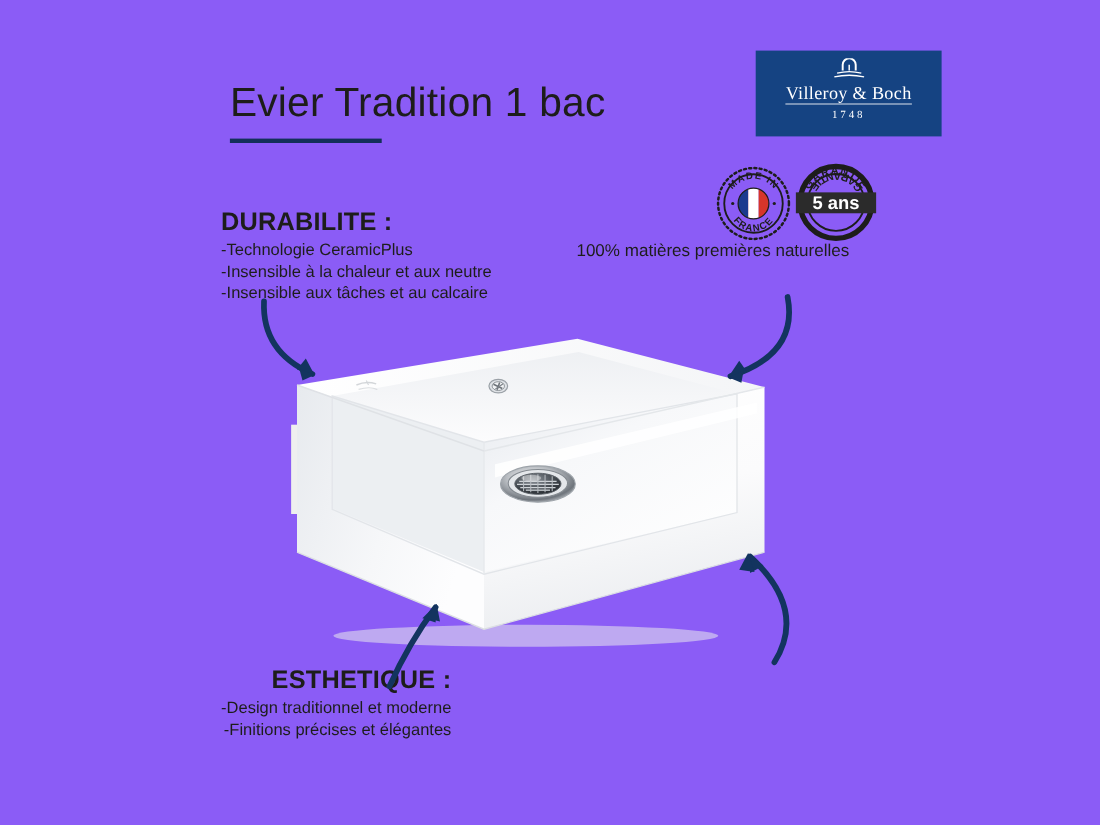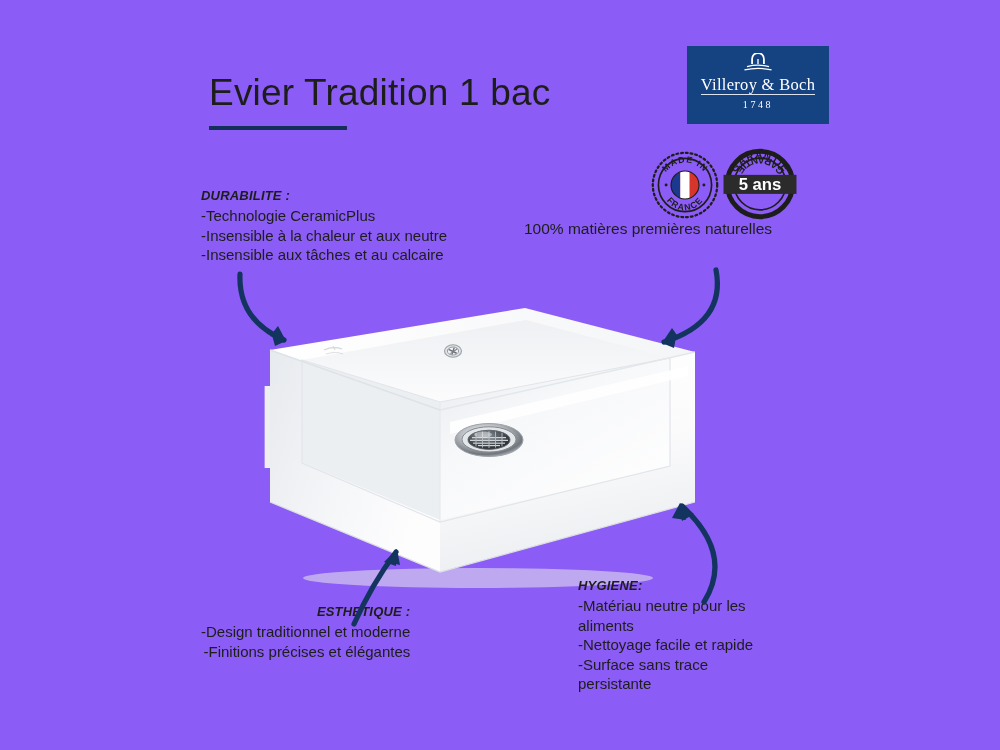--- a/index.html
+++ b/index.html
@@ -24,21 +24,21 @@
     letter-spacing: 0.2px; white-space: nowrap;
   }
   #title-rule {
     position: absolute; left: 209px; top: 126px;
     width: 138px; height: 4px; background: #13305a;
   }
 
   
   #logo {
     position: absolute; left: 687px; top: 46px;
-    width: 142px; height: 78px;
+    width: 169px; height: 78px;
     background: #154382;
     display: flex; flex-direction: column;
     align-items: center; justify-content: flex-start;
     padding-top: 7px;
   }
   #logo-mark { width: 34px; height: 22px; display:block; }
   #logo-name {
     font-family: "Liberation Serif", serif;
     font-size: 16.5px; color: #ffffff;
     letter-spacing: 0.3px; margin-top: 1px;
@@ -51,23 +51,22 @@
     letter-spacing: 2.6px; margin-top: 4px;
   }
 
   
   #badge-made { position: absolute; left: 650px; top: 150px; width: 70px; height: 70px; }
   #badge-war  { position: absolute; left: 722px; top: 146px; width: 76px; height: 76px; }
 
   
   .block { position: absolute; color: #1d1d1b; }
   .block h3 {
-    margin: 0 0 3px 0; font-size: 13px; font-weight: bold;
+    margin: 0 0 3px 0; font-size: 23px; font-weight: bold;
     letter-spacing: .2px;
-    font-style: italic;
   }
   .block ul { margin: 0; padding: 0; list-style: none; }
   .block li { font-size: 15px; line-height: 19.5px; white-space: nowrap; }
 
   #block-durabilite { left: 201px; top: 188px; }
   #block-esthetique { left: 201px; top: 604px; text-align: right; }
   #block-hygiene    { left: 578px; top: 578px; width: 182px; }
   #block-hygiene li { white-space: normal; }
 
   #natural-claim {
@@ -268,28 +267,20 @@
   </div>
 
   <div class="block" id="block-esthetique">
     <h3>ESTHETIQUE :</h3>
     <ul>
       <li>-Design traditionnel et moderne</li>
       <li>-Finitions précises et élégantes</li>
     </ul>
   </div>
 
-  <div class="block" id="block-hygiene">
-    <h3>HYGIENE:</h3>
-    <ul>
-      <li>-Matériau neutre pour les aliments</li>
-      <li>-Nettoyage facile et rapide</li>
-      <li>-Surface sans trace persistante</li>
-    </ul>
-  </div>
 
   <div id="natural-claim">100% matières premières naturelles</div>
 
   <svg class="arrow" id="arrow-durabilite" viewBox="0 0 120 95">
     <path d="M8 6 Q6 52 52 72" fill="none" stroke="#13345f" stroke-width="5.2" stroke-linecap="round"></path>
     <path d="M54 73 L38 68 L46 58 Z" fill="#13345f"></path>
     <path d="M54 73 L43 78 L40 67 Z" fill="#13345f"></path>
   </svg>
 
   <svg class="arrow" id="arrow-natural" viewBox="0 0 120 98">

